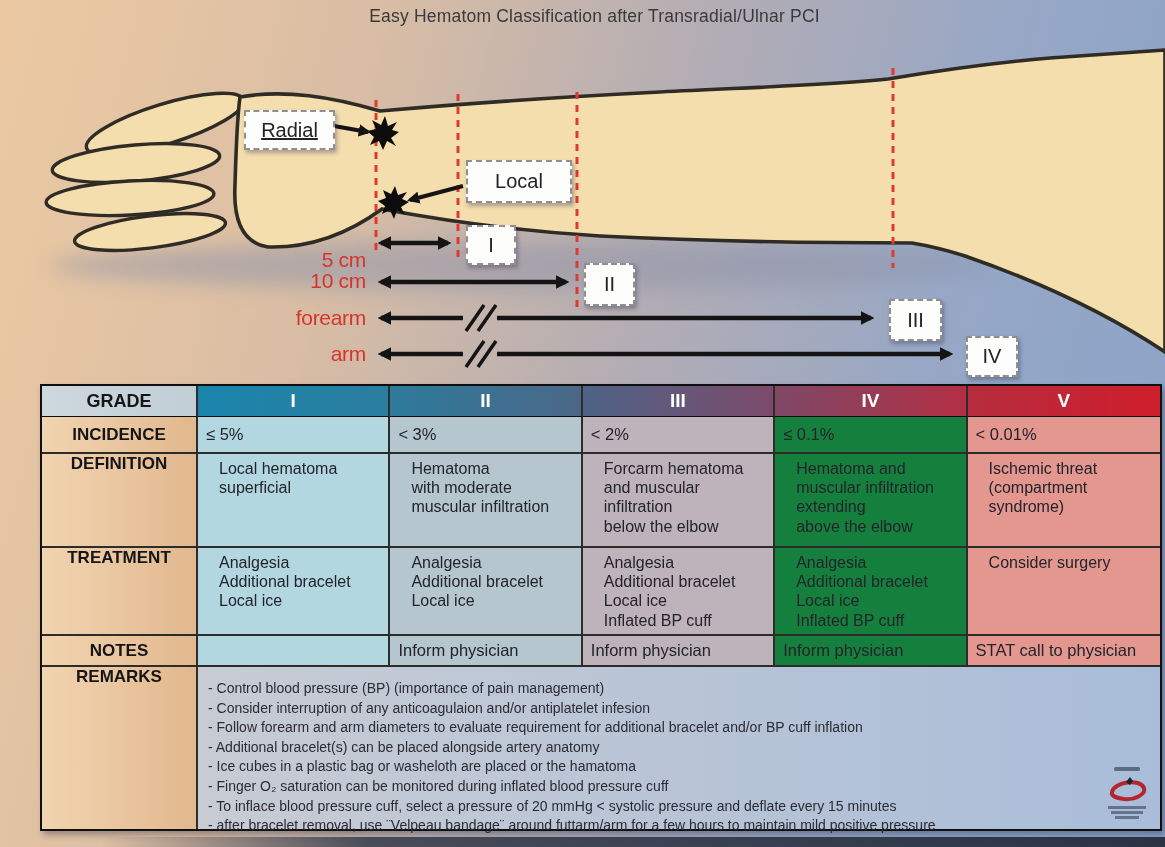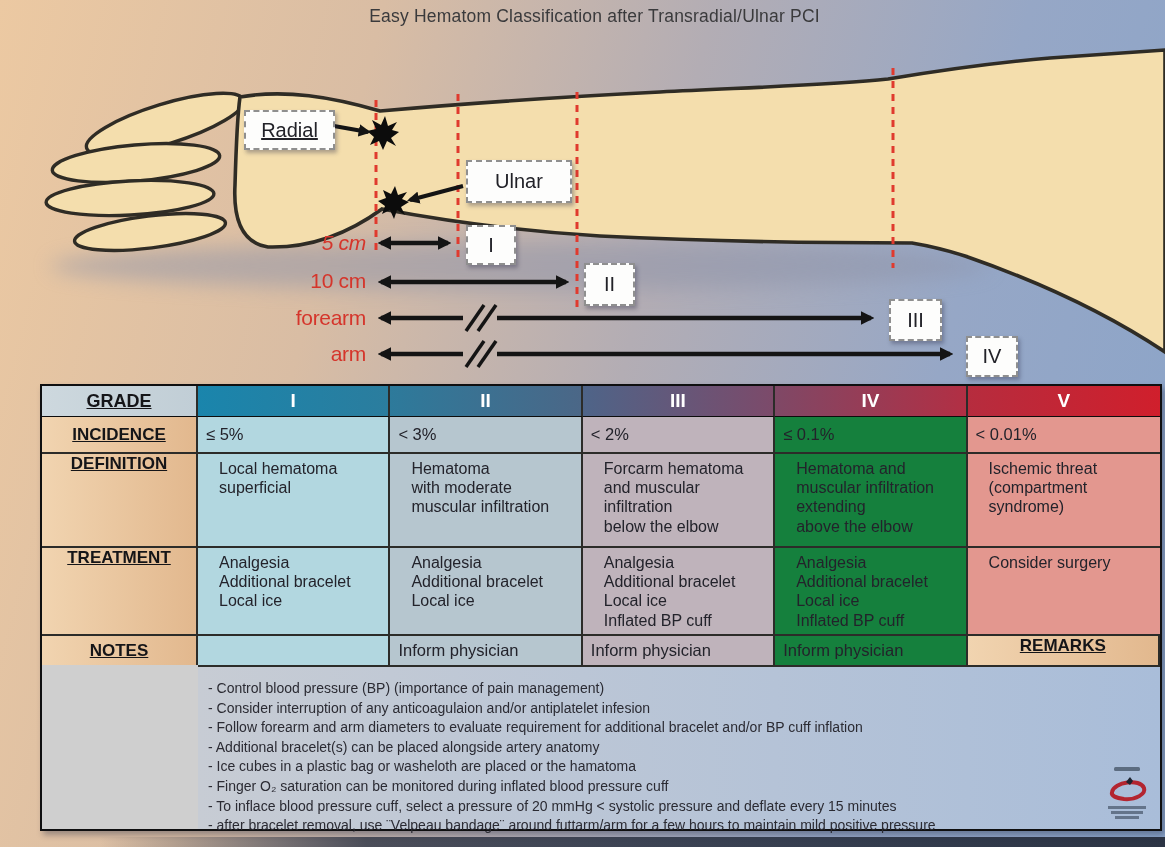--- a/index.html
+++ b/index.html
@@ -35,21 +35,21 @@
   .cell.last{border-right:none;}
   .cell.rt{border-top:2px solid #2c2c29;}
   .hdr{display:flex;align-items:center;justify-content:center;
        color:#fff;font-weight:bold;font-size:19px;border-bottom:1.5px solid #0c0c0c;}
   .h1{background:linear-gradient(90deg,#1a85ac,#2b7d9e);}
   .h2{background:linear-gradient(90deg,#2d7a9b,#4b6787);}
   .h3{background:linear-gradient(90deg,#4e6488,#7c4a6a);}
   .h4{background:linear-gradient(90deg,#7f4866,#b22f44);}
   .h5{background:linear-gradient(90deg,#b62c3e,#d01f2c);}
   .lab{display:flex;align-items:center;justify-content:center;font-weight:bold;
-       font-size:17px;color:#151518;background:linear-gradient(90deg,#f1d4b0,#e2b88e);text-decoration:underline;}
+       font-size:17px;color:#151518;background:linear-gradient(90deg,#f1d4b0,#e2b88e);}
   .lab.top{align-items:flex-start;}
   .lab.grade{background:linear-gradient(90deg,#cdd8de,#c1ced6);font-size:18px;border-bottom:1.5px solid #0c0c0c;}
   .c1{background:#b2d7e0;} .c2{background:#b6c6cf;} .c3{background:#bfb3bb;}
   .c4{background:#15803d;} .c5{background:#e3978f;}
   .val{display:flex;align-items:center;padding:0 8px;font-size:16.5px;}
   .multi{padding:5px 21px;font-size:16px;line-height:1.2;white-space:pre-line;}
   .remarks{
     grid-column:2/7;position:relative;padding:12px 10px;
     background:linear-gradient(90deg,#c7ccd4,#a9bdd9);
     font-size:14px;line-height:19.6px;color:#2b2b33;
@@ -129,23 +129,23 @@
 
     <g stroke="#141414" stroke-width="3.5">
       <line x1="466" y1="331" x2="484" y2="305"></line>
       <line x1="478" y1="331" x2="496" y2="305"></line>
       <line x1="466" y1="367" x2="484" y2="341"></line>
       <line x1="478" y1="367" x2="496" y2="341"></line>
     </g>
   </svg>
 
   <div class="tag" style="left:244px;top:110px;width:87px;height:36px;text-decoration:underline;">Radial</div>
-  <div class="tag" style="left:466px;top:160px;width:102px;height:39px;">Ulnar</div>
-
-  <div class="measure-label" style="left:256px;top:231px;font-style:italic;">5 cm</div>
+  <div class="tag" style="left:466px;top:160px;width:102px;height:39px;">Local</div>
+
+  <div class="measure-label" style="left:256px;top:248px;">5 cm</div>
   <div class="measure-label" style="left:256px;top:269px;">10 cm</div>
   <div class="measure-label" style="left:256px;top:306px;">forearm</div>
   <div class="measure-label" style="left:256px;top:342px;">arm</div>
 
   <div class="tag" style="left:466px;top:225px;width:46px;height:36px;">I</div>
   <div class="tag" style="left:584px;top:263px;width:47px;height:39px;">II</div>
   <div class="tag" style="left:889px;top:299px;width:49px;height:38px;">III</div>
   <div class="tag" style="left:966px;top:336px;width:48px;height:37px;">IV</div>
 
   <div class="tbl">
@@ -197,20 +197,21 @@
 Additional bracelet
 Local ice
 Inflated BP cuff</div>
     <div class="cell rt multi c5 last">Consider surgery</div>
 
     <div class="cell rt lab">NOTES</div>
     <div class="cell rt val c1"></div>
     <div class="cell rt val c2">Inform physician</div>
     <div class="cell rt val c3">Inform physician</div>
     <div class="cell rt val c4">Inform physician</div>
+    <div class="cell rt val c5 last">STAT call to physician</div>
 
     <div class="cell rt lab top">REMARKS</div>
     <div class="cell rt remarks last">
       <div>- Control blood pressure (BP) (importance of pain management)</div>
       <div>- Consider interruption of any anticoagulaion and/or antiplatelet infesion</div>
       <div>- Follow forearm and arm diameters to evaluate requirement for additional bracelet and/or BP cuff inflation</div>
       <div>- Additional bracelet(s) can be placed alongside artery anatomy</div>
       <div>- Ice cubes in a plastic bag or washeloth are placed or the hamatoma</div>
       <div>- Finger O₂ saturation can be monitored during inflated blood pressure cuff</div>
       <div>- To inflace blood pressure cuff, select a pressure of 20 mmHg &lt; systolic pressure and deflate every 15 minutes</div>

